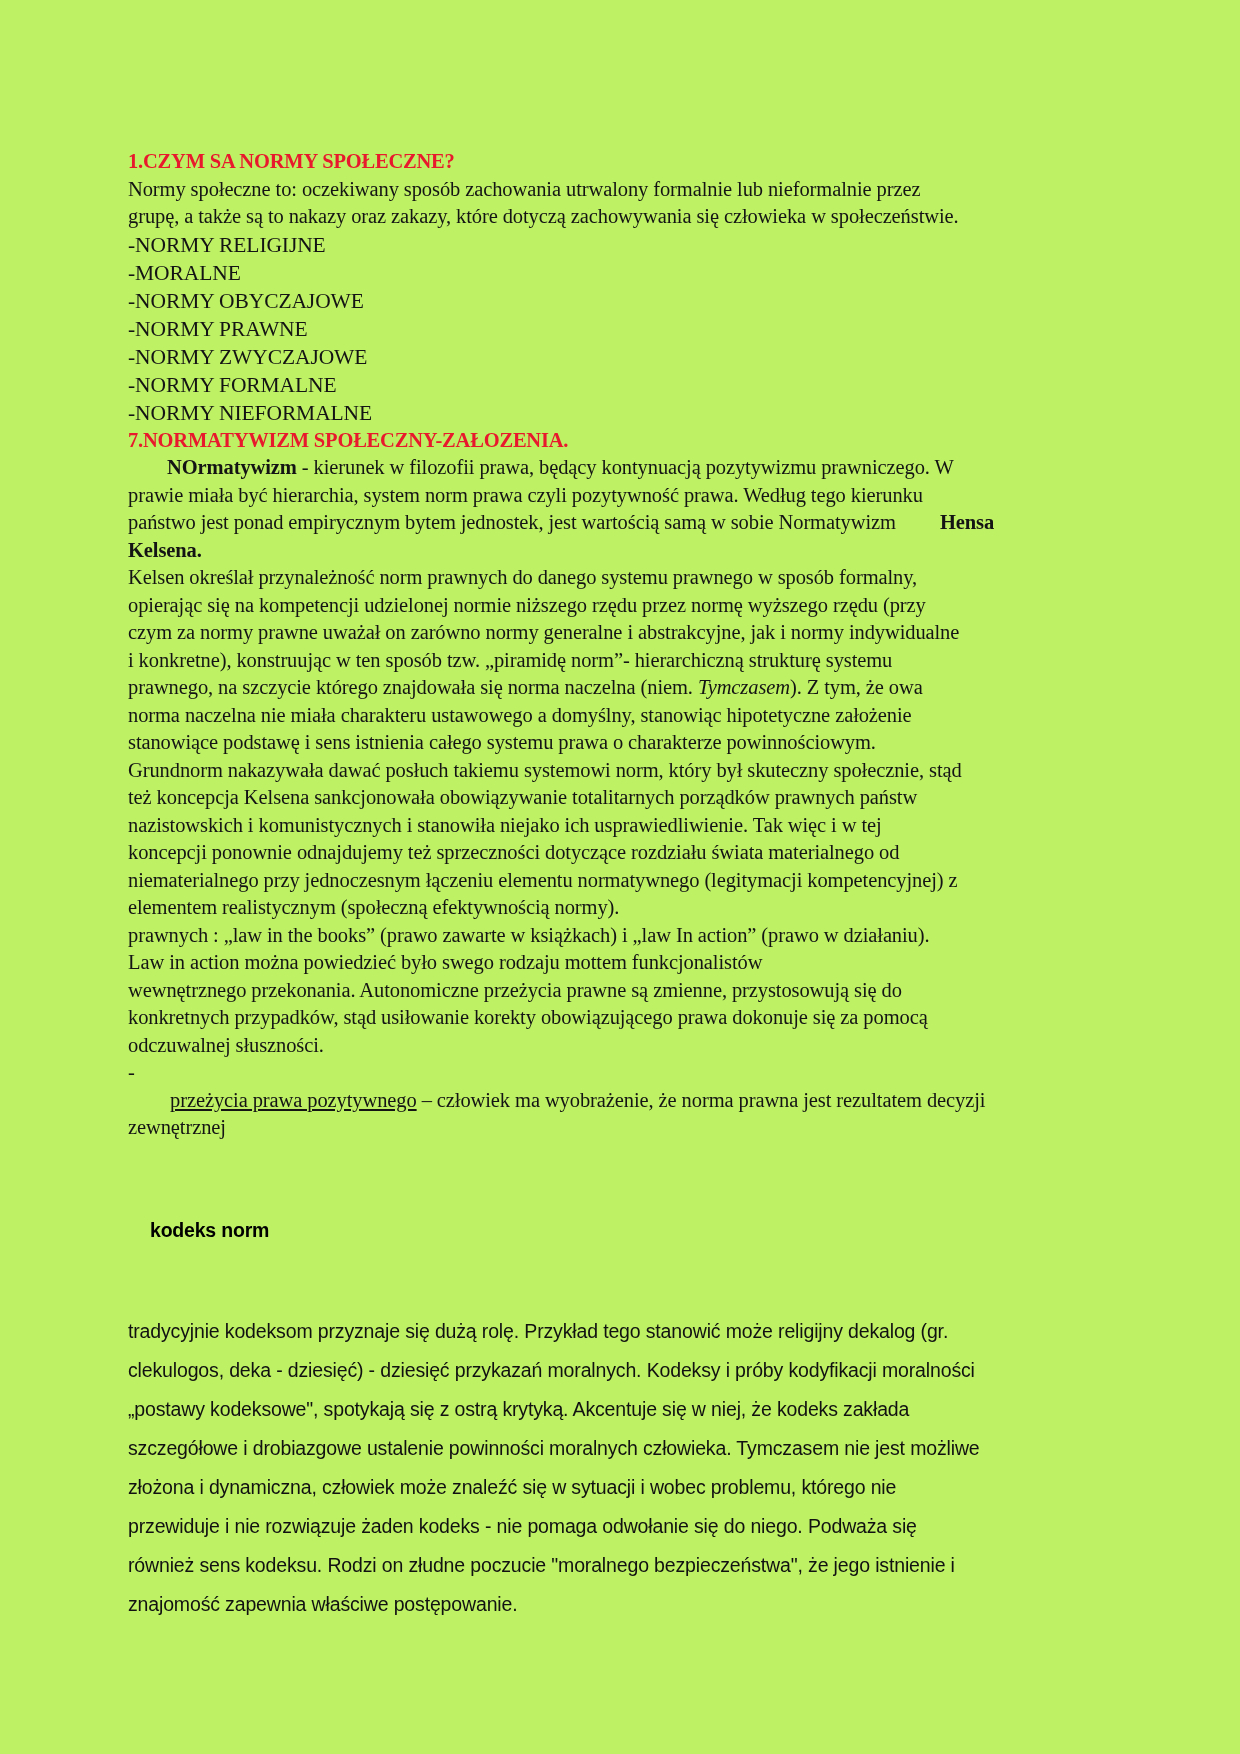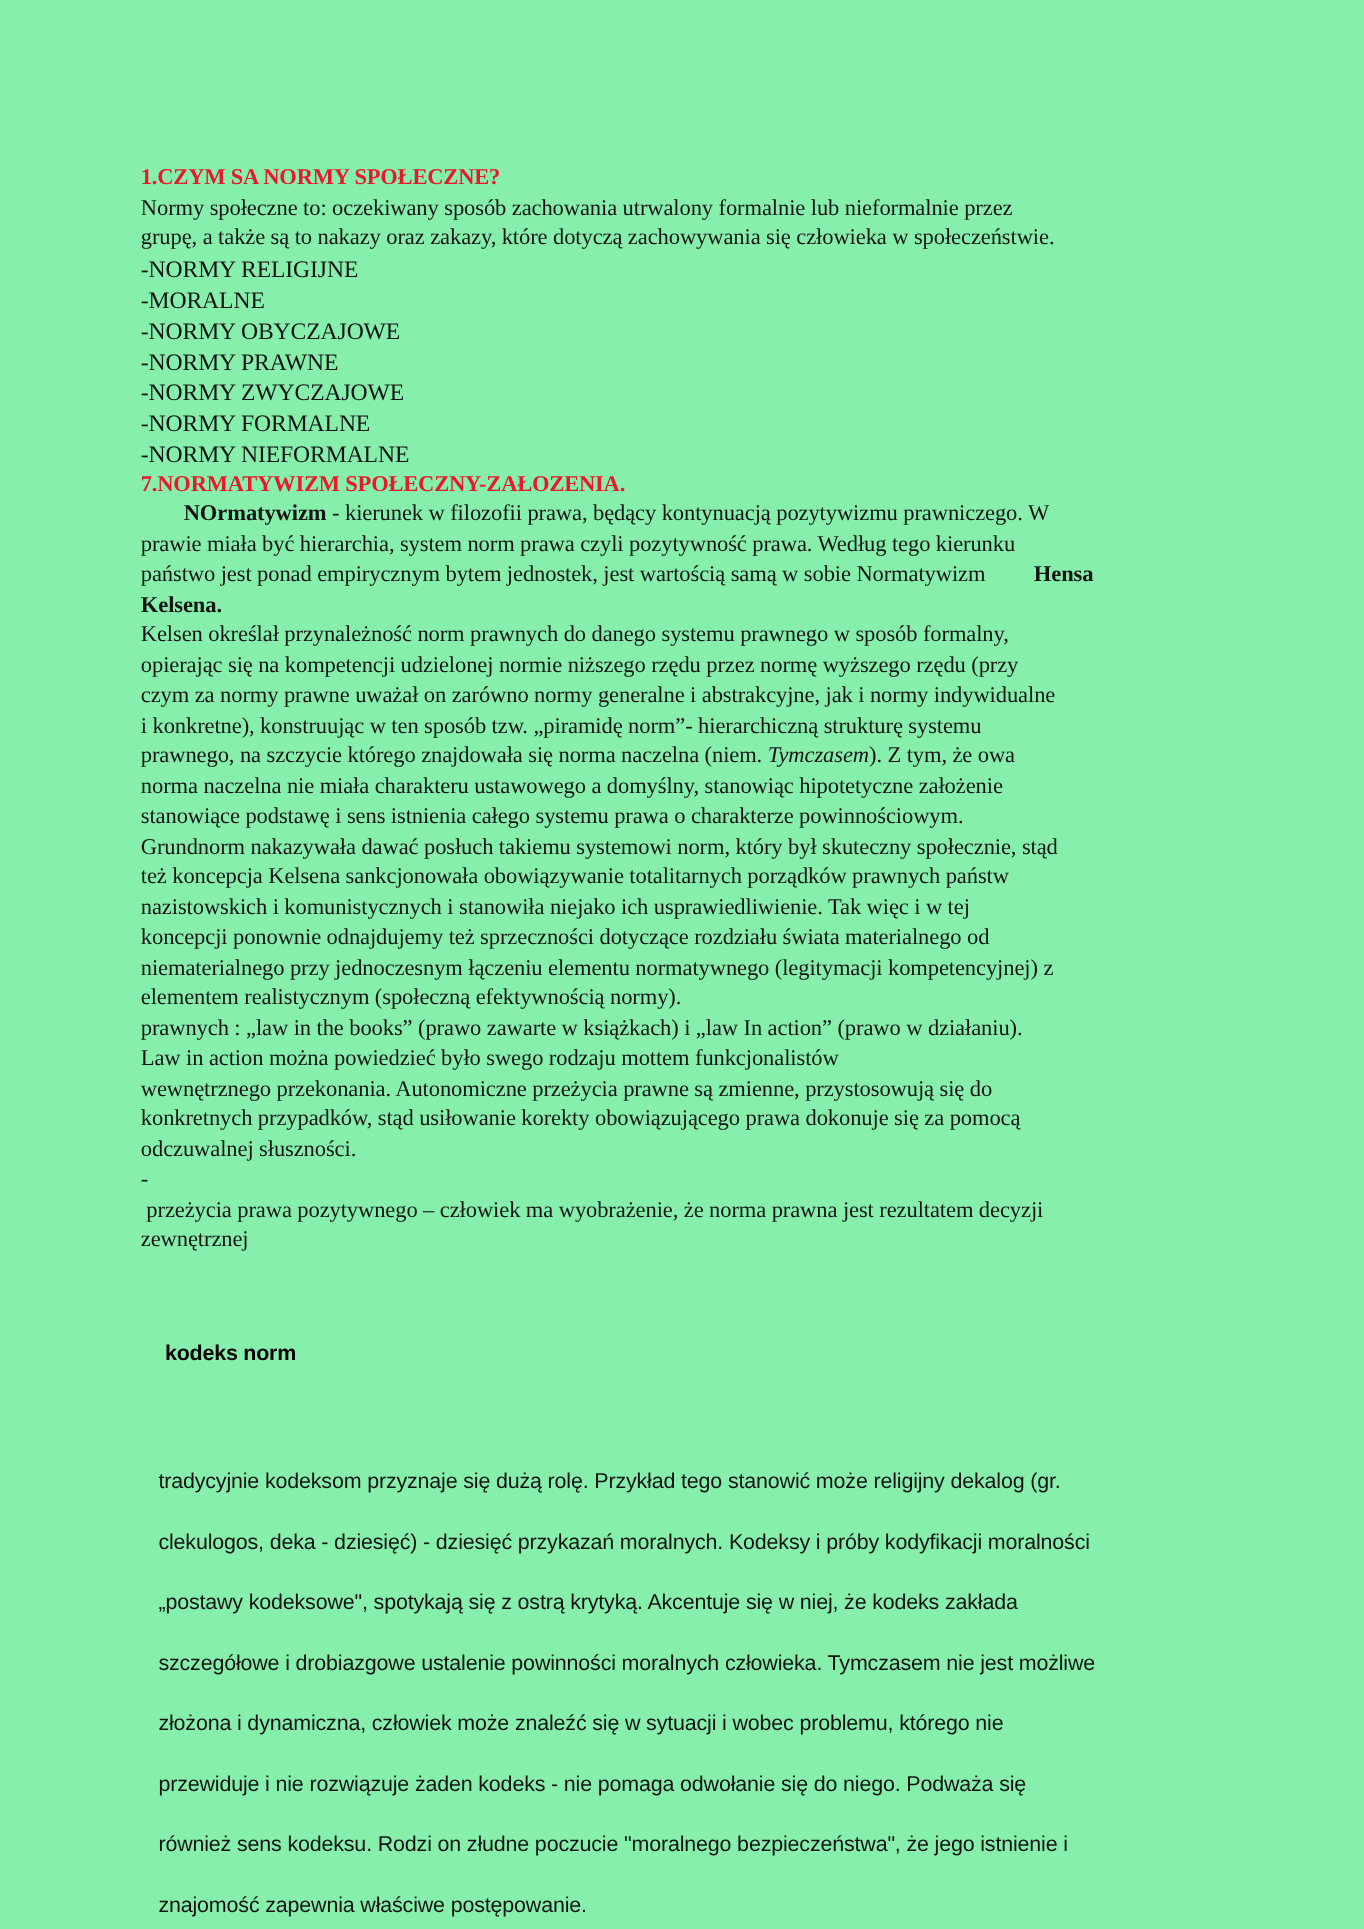--- a/index.html
+++ b/index.html
@@ -13,21 +13,21 @@
     font-family: "Liberation Serif", serif;
     color: #000000;
     position: relative;
     overflow: hidden;
   }
   #page {
     position: absolute;
     left: 0; top: 0;
     width: 1240px;
     height: 1754px;
-    background: #86efac;
+    background: #bef264;
   }
   .content {
     position: absolute;
     left: 128px;
     top: 148px;
     width: 1000px;
   }
   
   .serif-block {
     font-family: "Liberation Serif", serif;
@@ -50,33 +50,35 @@
     line-height: 28px;
   }
   .bold {
     font-weight: bold;
     margin-left: 39px;
   }
   .ital {
     font-style: italic;
   }
   .under {
+    text-decoration: underline;
+    margin-left: 37px;
   }
   .spacer-gap { height: 58px; }
   .spacer-gap2 { height: 50px; }
 
   
   .sans-block {
     font-family: "Liberation Sans", sans-serif;
     font-size: 19.5px;
     line-height: 39px;
     color: #111111;
     letter-spacing: -0.15px;
   }
-  .sans-block p { margin: 16px; padding: 0; }
+  .sans-block p { margin: 0; padding: 0; }
   .sans-head {
     font-family: "Liberation Sans", sans-serif;
     font-size: 19.5px;
     font-weight: bold;
     color: #000000;
     letter-spacing: -0.2px;
     margin-left: 22px;
   }
 </style>
 </head>

